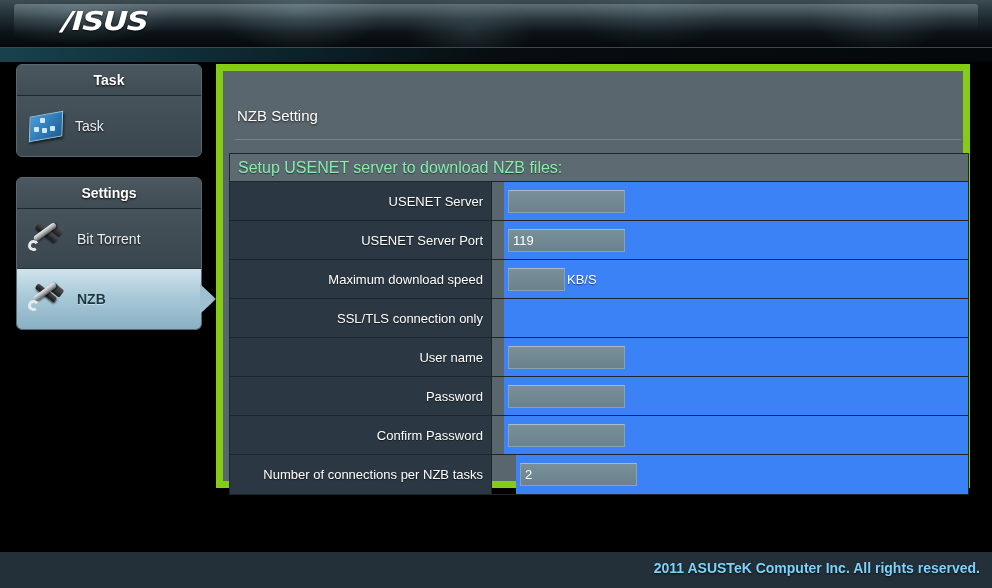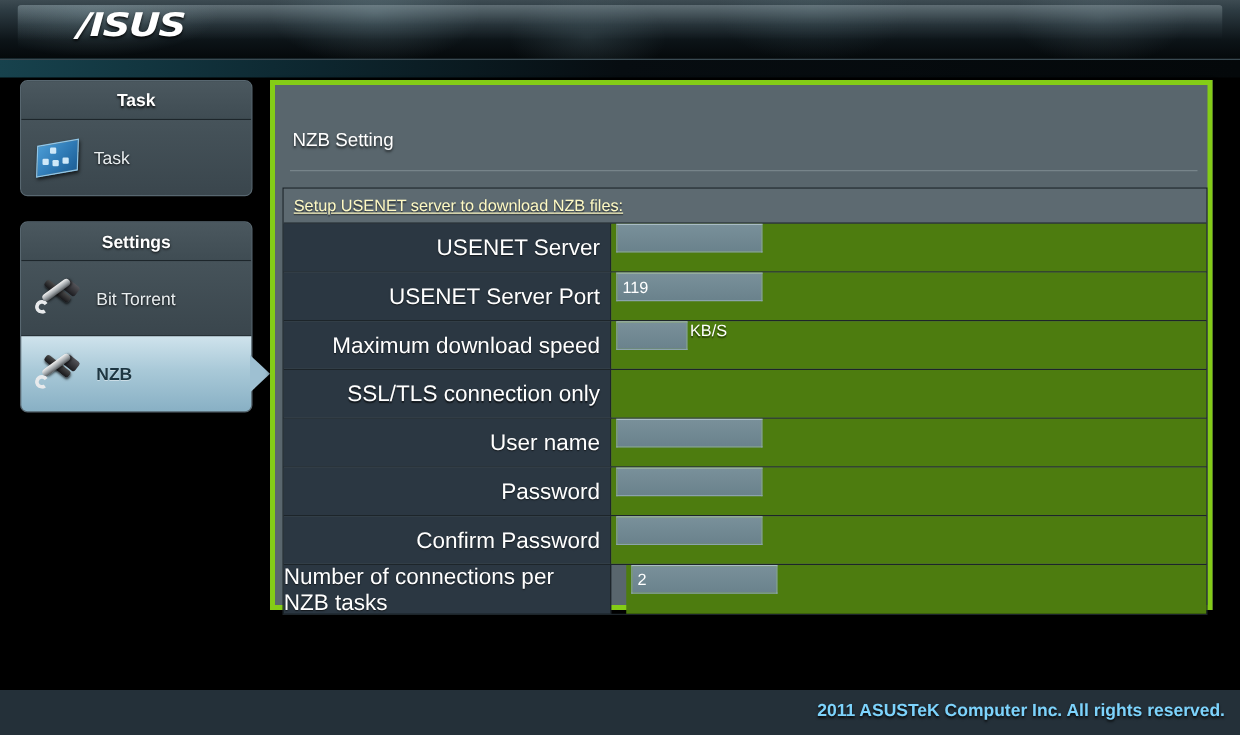--- a/index.html
+++ b/index.html
@@ -220,21 +220,21 @@
     box-sizing: border-box;
   }
 
   
   #content {
     position: absolute;
     left: 216px; top: 64px;
     width: 754px;
     height: 424px;
     background: #59666d;
-    border: 4px solid #84cc16;
+    border: 7px solid #84cc16;
     box-sizing: border-box;
     box-shadow: 0 1px 4px rgba(0,0,0,0.6);
   }
   #content-title {
     position: absolute;
     left: 14px; top: 36px;
     font-size: 15px;
     color: #ffffff;
     text-shadow: 0 1px 2px rgba(0,0,0,0.7);
   }
@@ -251,56 +251,56 @@
     position: absolute;
     left: 6px; top: 82px;
     width: 740px;
     border: 1px solid #1d252a;
     box-sizing: border-box;
   }
   .section-header {
     height: 28px;
     line-height: 28px;
     padding-left: 8px;
-    font-size: 13px;
-    color: #fef9c3;
+    font-size: 16px;
+    color: #86efac;
     background: #5d6a71;
     border-bottom: 1px solid #1d252a;
     text-shadow: 0 1px 1px rgba(0,0,0,0.5);
     box-sizing: border-box;
-    text-decoration: underline;
   }
   .form-row {
     display: flex;
     height: 39px;
     border-bottom: 1px solid #1d252a;
     box-sizing: border-box;
   }
   .form-row:last-child { border-bottom: none; gap: 12px; }
   .row-label {
     width: 262px;
     flex: none;
     background: #2b3742;
     color: #ffffff;
-    font-size: 18px;
+    font-size: 13px;
     display: flex;
     align-items: center;
     justify-content: flex-end;
     padding-right: 8px;
     box-sizing: border-box;
     border-right: 1px solid #1d252a;
     text-shadow: 0 1px 1px rgba(0,0,0,0.6);
   }
   .row-value {
     flex: 1;
-    background: #4d7c0f;
+    background: #3b82f6;
     display: flex;
-    align-items: flex-start;
+    align-items: center;
     padding-left: 4px;
     box-sizing: border-box;
+    margin-left: 12px;
   }
   .field {
     height: 23px;
     background: linear-gradient(to bottom, #79909a 0%, #6a828c 100%);
     border: 1px solid #8ba3ad;
     border-top-color: #a9bcc4;
     box-sizing: border-box;
     color: #ffffff;
     font-size: 13px;
     font-family: "Liberation Sans", sans-serif;

